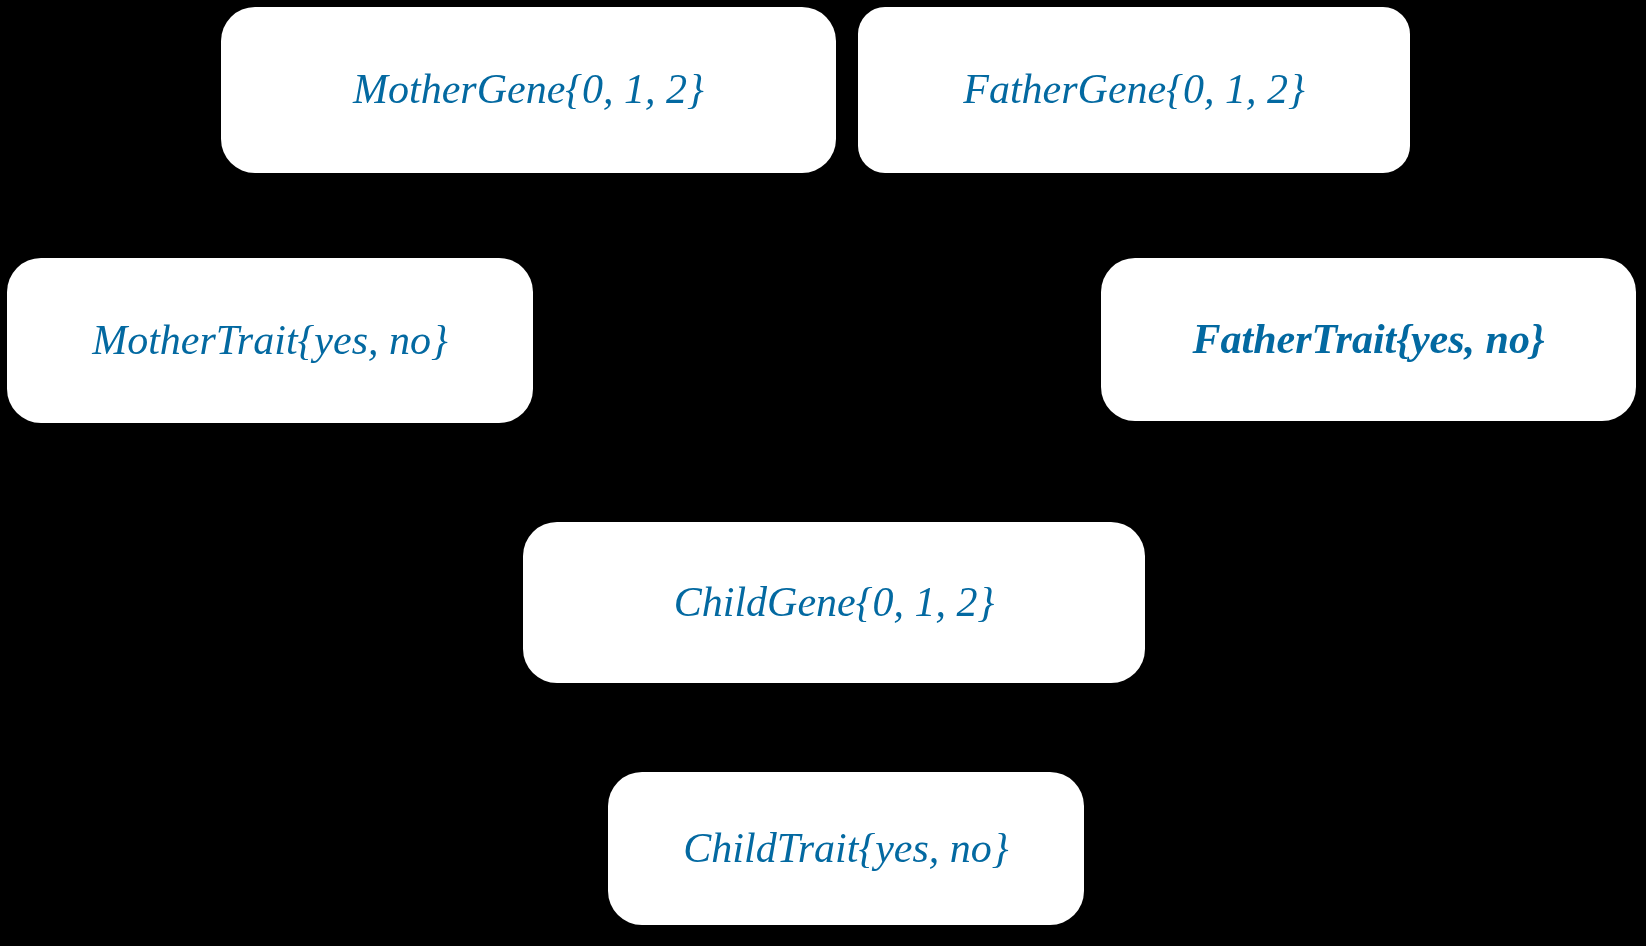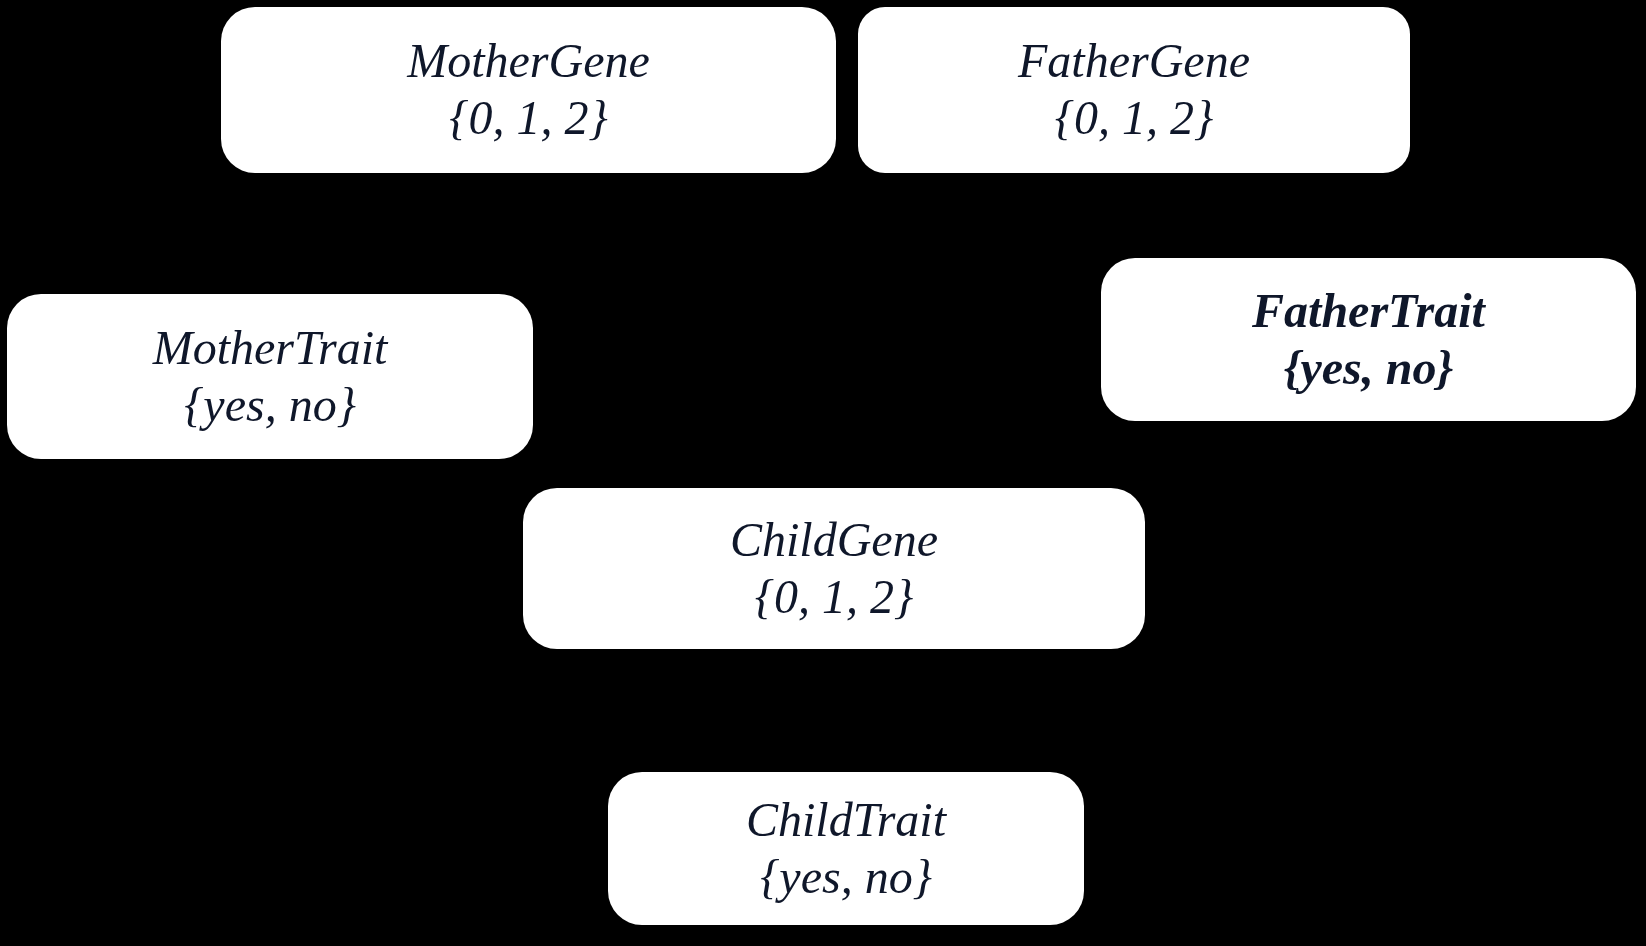--- a/index.html
+++ b/index.html
@@ -14,43 +14,43 @@
     height: 946px;
     background: #000000;
     overflow: hidden;
   }
   .node {
     position: absolute;
     box-sizing: border-box;
     background: #ffffff;
     border-radius: 34px;
     display: flex;
-    flex-direction: column;
+    flex-direction: row;
     align-items: center;
     justify-content: center;
-    color: #0f172a;
+    color: #0369a1;
     font-family: "Liberation Serif", "DejaVu Serif", serif;
     font-style: italic;
     font-weight: normal;
-    font-size: 48px;
+    font-size: 42px;
     line-height: 1.18;
     text-align: center;
     white-space: nowrap;
     user-select: none;
   }
   .node-name,
   .node-domain {
     display: block;
   }
   
   #node-mother-gene  { left: 221px; top: 7px;   width: 615px; height: 166px; }
   #node-father-gene  { left: 858px; top: 7px;   width: 552px; height: 166px; border-radius: 27px; }
-  #node-mother-trait { left: 7px;   top: 258px; width: 526px; height: 165px; margin-top: 36px; }
+  #node-mother-trait { left: 7px;   top: 258px; width: 526px; height: 165px; }
   #node-father-trait { left: 1101px;top: 258px; width: 535px; height: 163px; font-weight: bold; }
-  #node-child-gene   { left: 523px; top: 488px; width: 622px; height: 161px; }
+  #node-child-gene   { left: 523px; top: 522px; width: 622px; height: 161px; }
   #node-child-trait  { left: 608px; top: 772px; width: 476px; height: 153px; text-align: right; }
 </style>
 </head>
 <body>
 
 <div id="canvas">
 
   <div class="node" id="node-mother-gene">
     <span class="node-name">MotherGene</span>
     <span class="node-domain">{0, 1, 2}</span>

